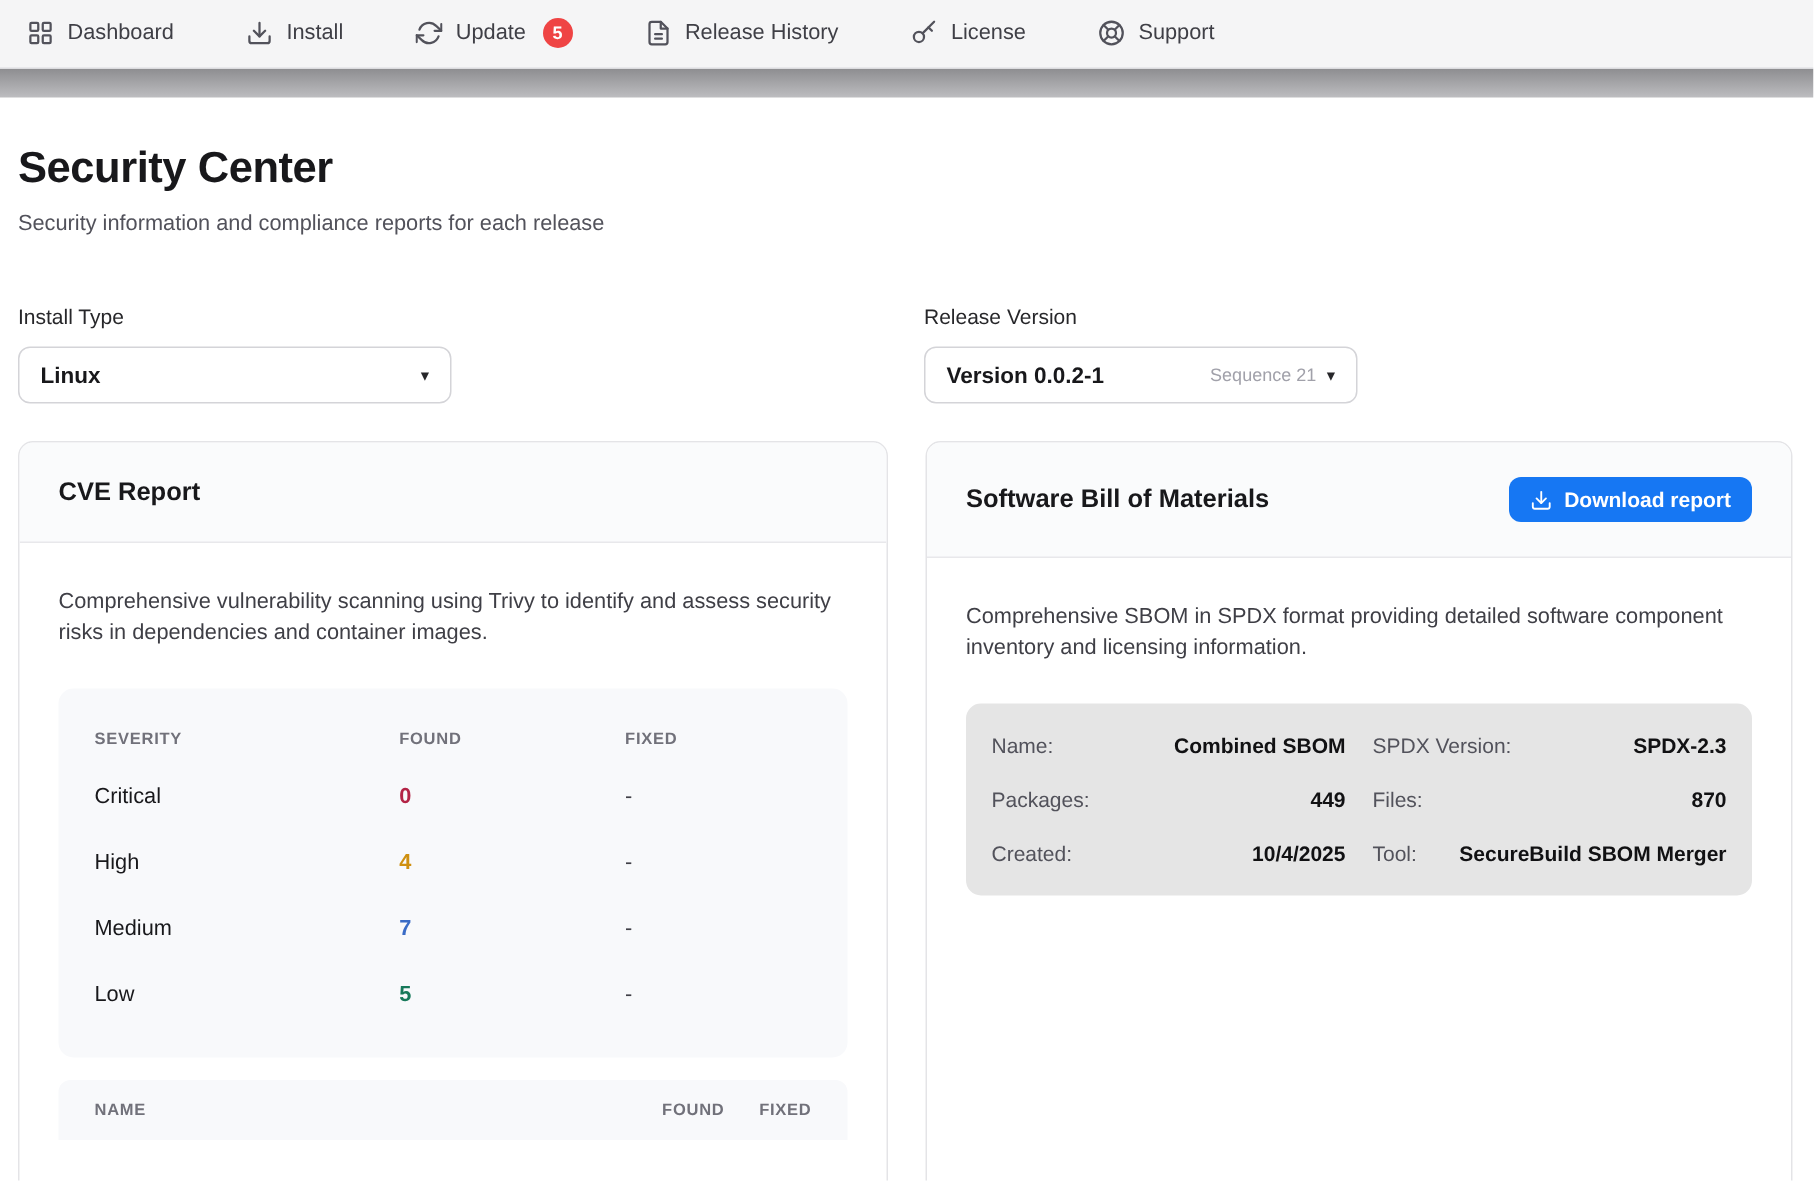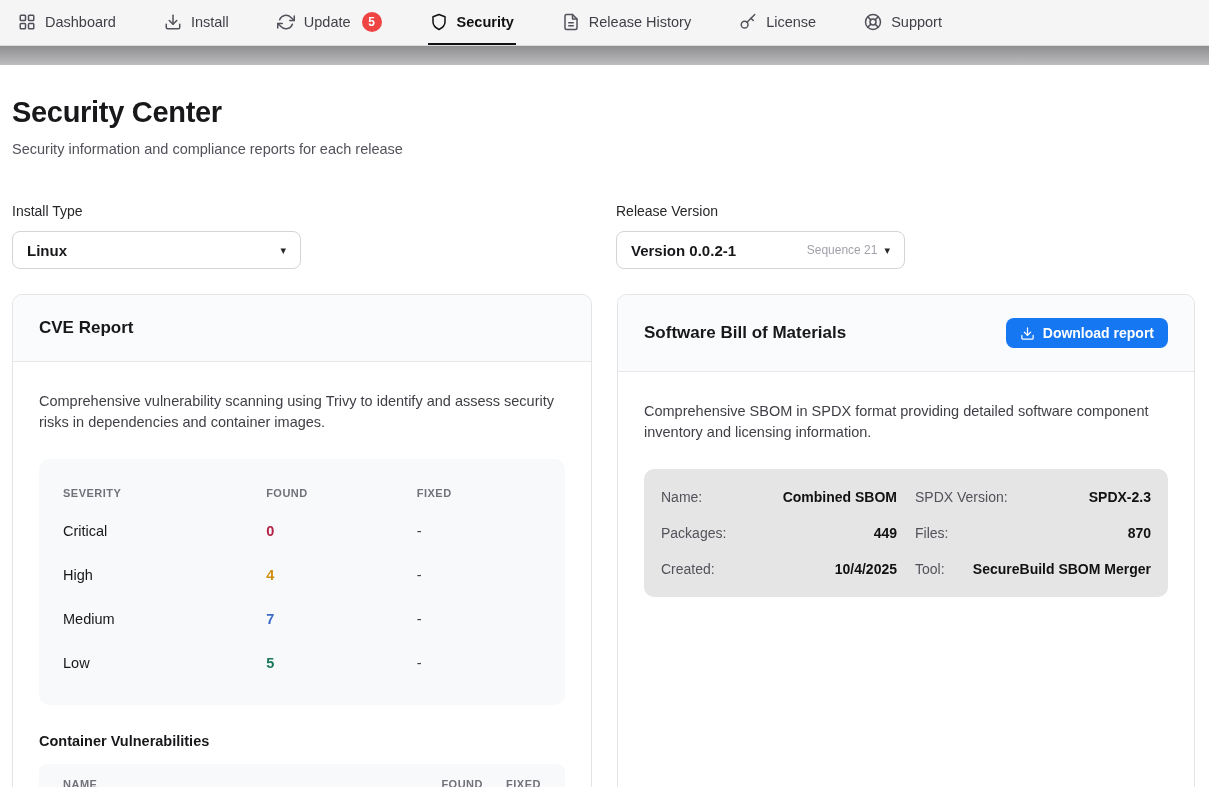--- a/index.html
+++ b/index.html
@@ -120,26 +120,20 @@
   </div>
   <div class="nav-item">
     <svg class="icon" viewBox="0 0 24 24">
         <polyline points="23 4 23 10 17 10"></polyline>
         <polyline points="1 20 1 14 7 14"></polyline>
         <path d="M3.51 9a9 9 0 0 1 14.85-3.36L23 10"></path>
         <path d="M1 14l4.64 4.36A9 9 0 0 0 20.49 15"></path>
       </svg>
     <span>Update</span>
     <span class="nav-badge">5</span>
-  </div>
-  <div class="nav-item active">
-    <svg class="icon" viewBox="0 0 24 24">
-        <path d="M12 22s8-4 8-10V5l-8-3-8 3v7c0 6 8 10 8 10z"></path>
-      </svg>
-    <span>Security</span>
   </div>
   <div class="nav-item">
     <svg class="icon" viewBox="0 0 24 24">
         <path d="M14 2H6a2 2 0 0 0-2 2v16a2 2 0 0 0 2 2h12a2 2 0 0 0 2-2V8z"></path>
         <polyline points="14 2 14 8 20 8"></polyline>
         <line x1="15" y1="13" x2="9" y2="13"></line>
         <line x1="15" y1="17" x2="9" y2="17"></line>
       </svg>
     <span>Release History</span>
   </div>
@@ -221,21 +215,20 @@
             <span class="sev-found" style="color: rgb(58, 108, 198);">7</span>
             <span class="sev-fixed">-</span>
           </div>
           <div class="sev-row">
             <span class="sev-name">Low</span>
             <span class="sev-found" style="color: rgb(23, 121, 90);">5</span>
             <span class="sev-fixed">-</span>
           </div>
         </div>
 
-        <h3 class="cv-title">Container Vulnerabilities</h3>
         <div class="cv-header">
           <span class="th">Name</span>
           <span class="th">Found</span>
           <span class="th">Fixed</span>
         </div>
       </div>
     </section>
 
     <section class="card">
       <div class="card-header">

